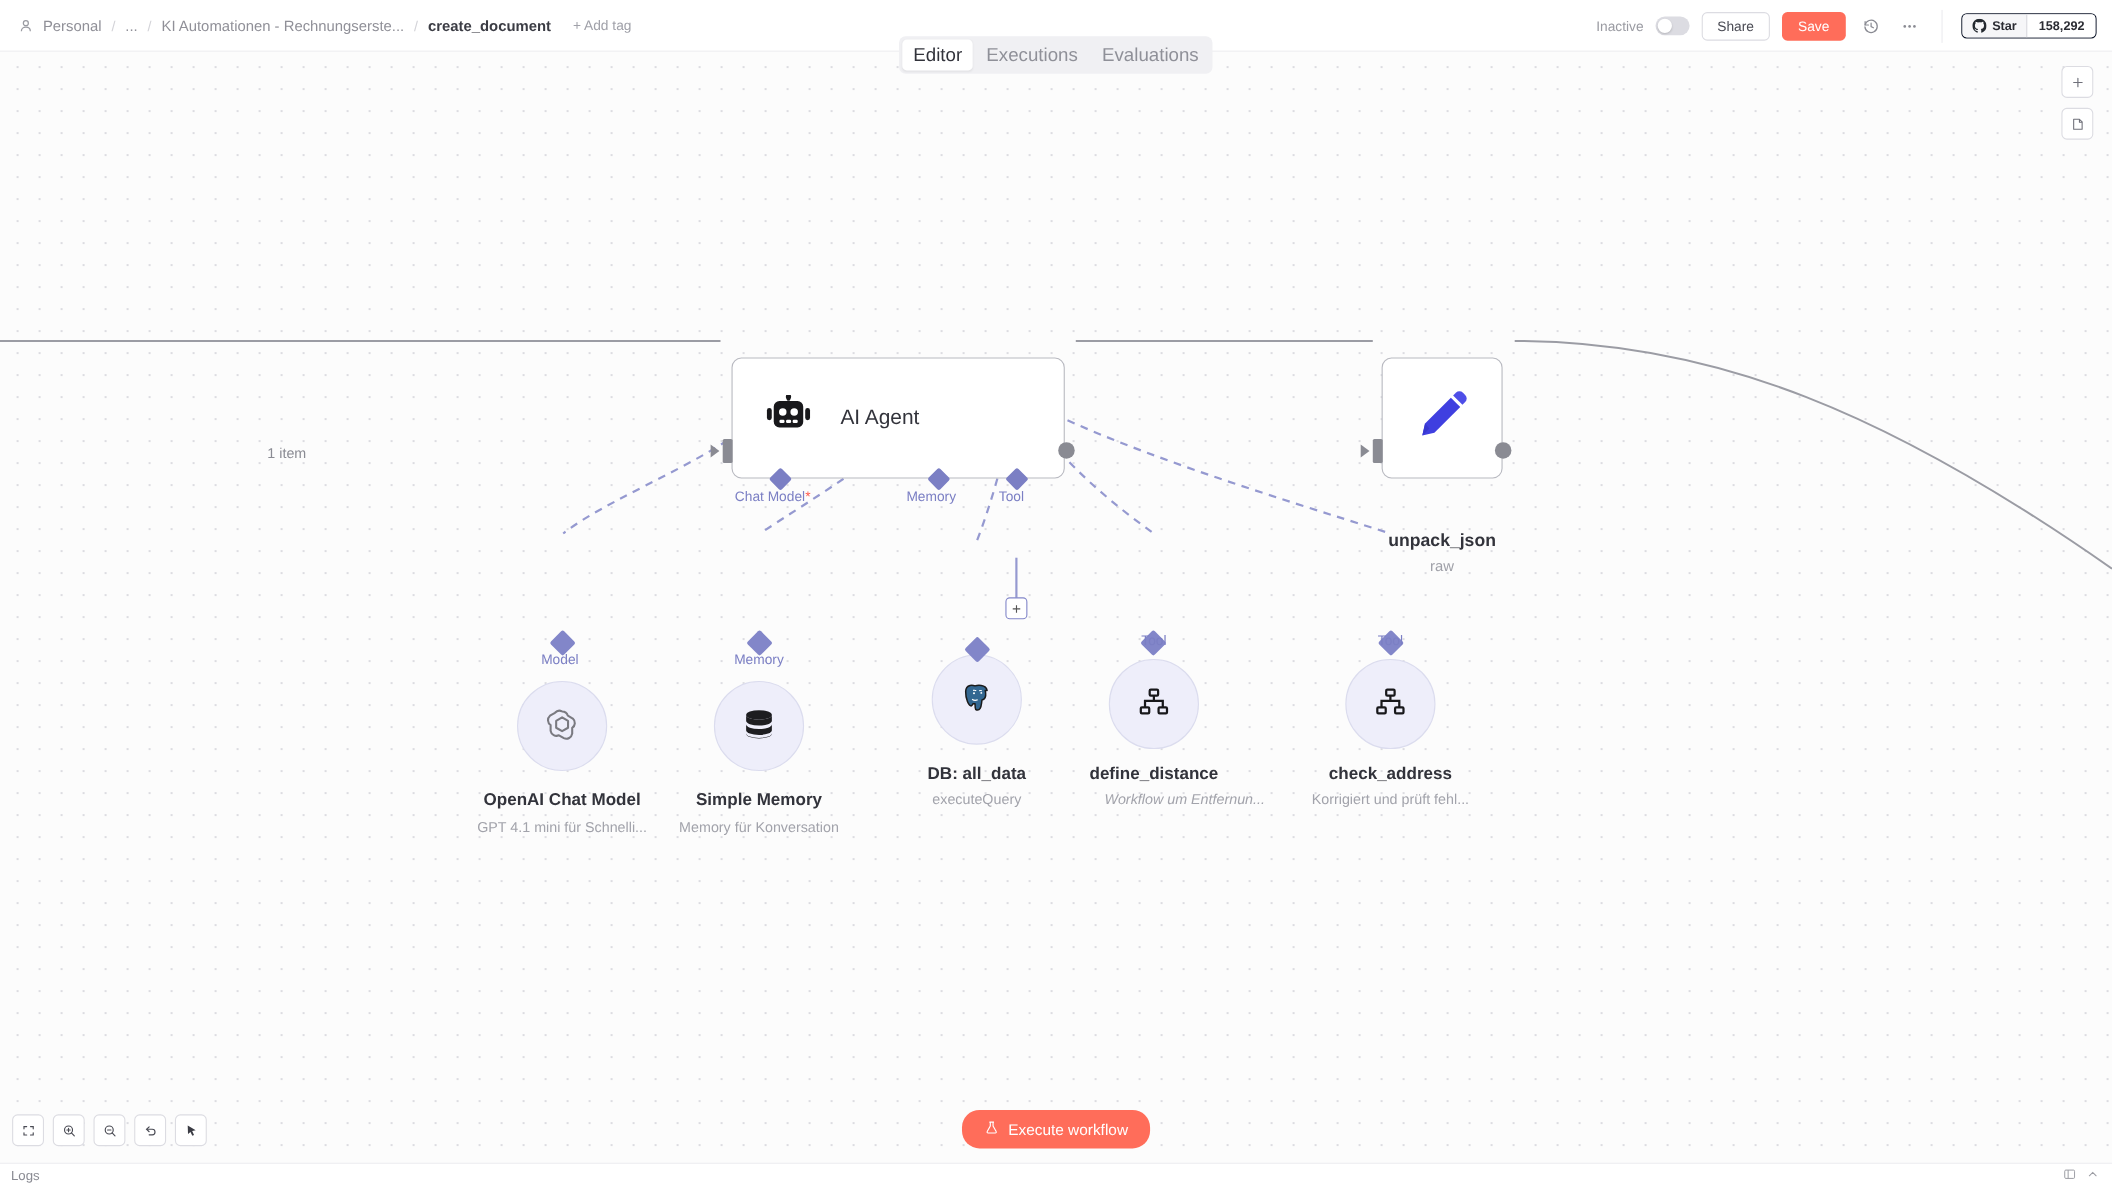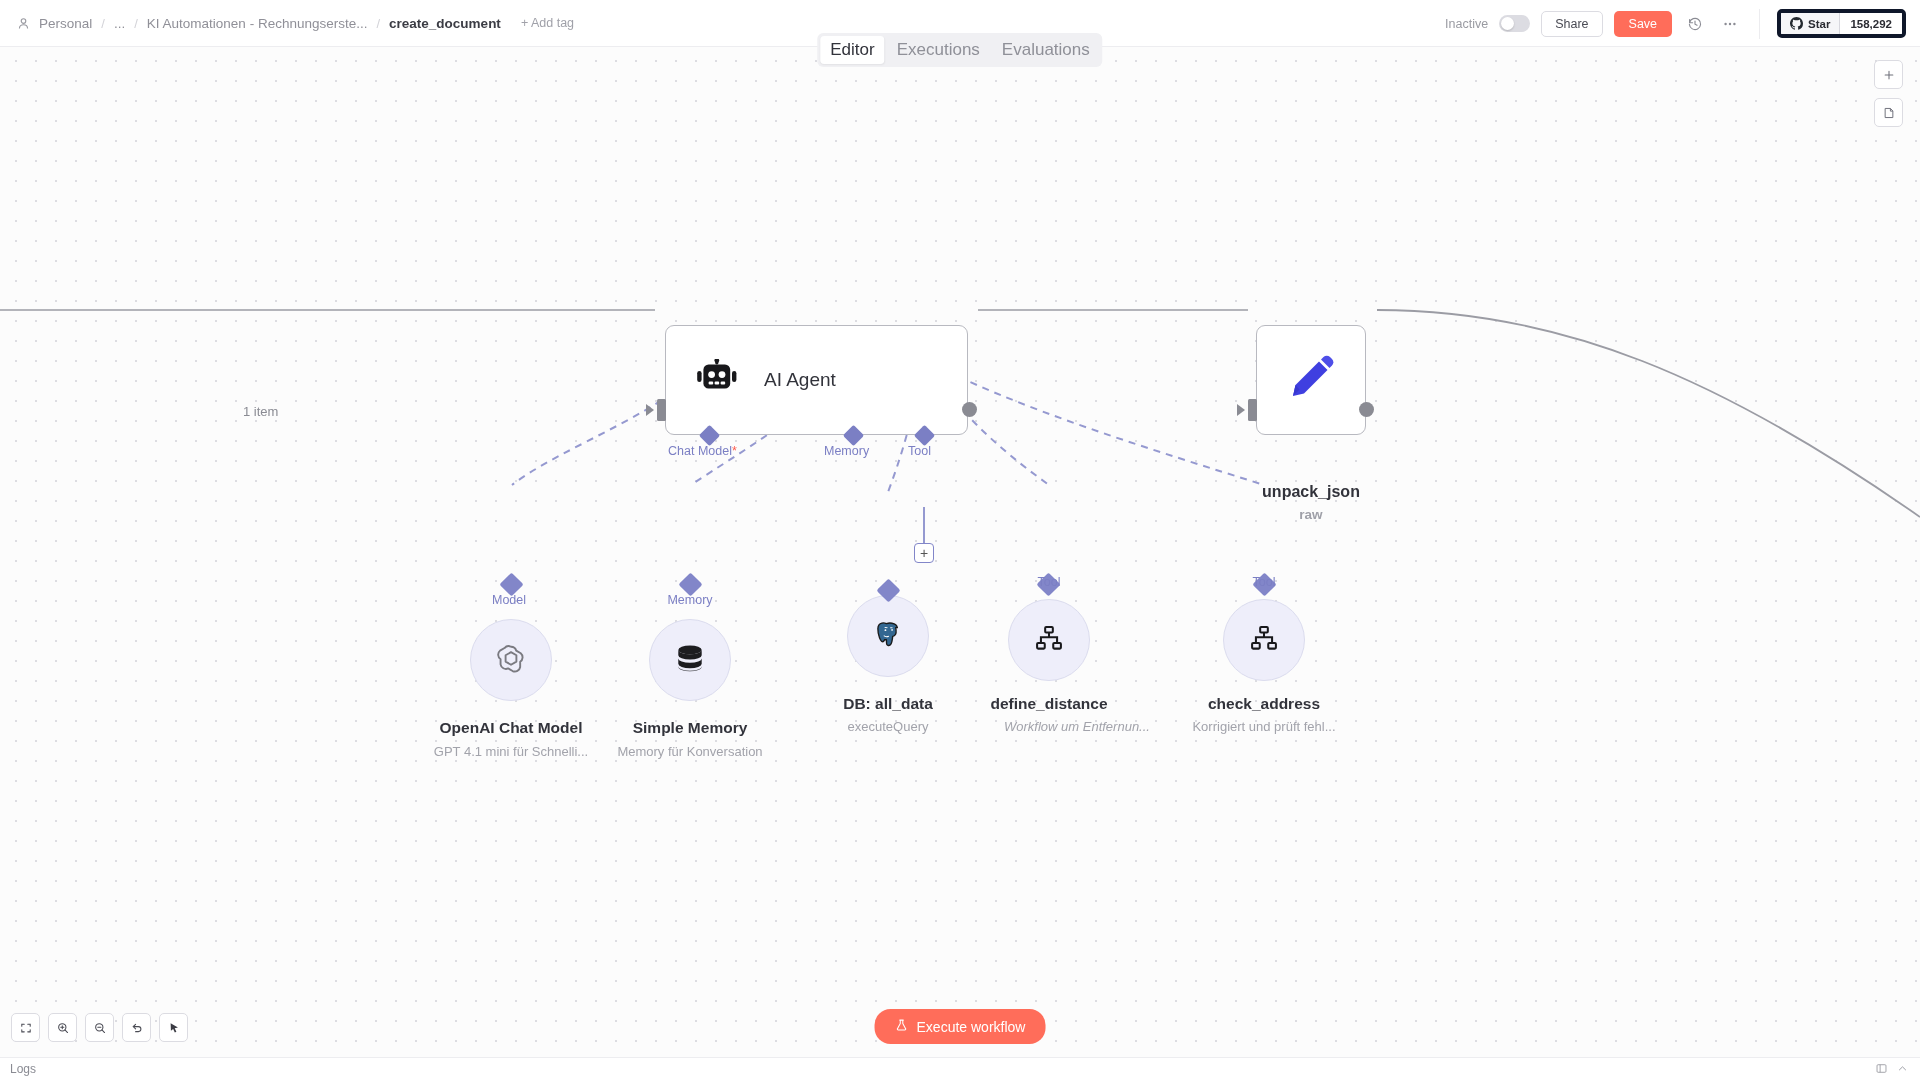--- a/index.html
+++ b/index.html
@@ -62,21 +62,21 @@
   .btn-save {
     font-size: 12.5px; color: #ffffff; background: #ff6d5a;
     border: none; border-radius: 5px; padding: 6px 15px;
     cursor: pointer; font-weight: 500;
   }
   .icon-btn {
     width: 24px; height: 24px; display: flex; align-items: center;
     justify-content: center; cursor: pointer; color: #8a8b93;
   }
   .topdivider { width: 1px; height: 30px; background: #ececef; margin: 0 6px; }
-  .star-group { display: flex; align-items: stretch; border: 4px solid #0f172a; border-radius: 5px; overflow: hidden; }
+  .star-group { display: flex; align-items: stretch; border: 1px solid #0f172a; border-radius: 5px; overflow: hidden; }
   .star-left {
     display: flex; align-items: center; gap: 5px; background: #f6f6f8;
     padding: 4px 9px; font-size: 11.5px; color: #2b2c33; font-weight: 600;
     cursor: pointer;
   }
   .star-count {
     background: #ffffff; padding: 4px 10px; font-size: 11.5px;
     color: #2b2c33; font-weight: 600; border-left: 1px solid #d8d8de;
     display: flex; align-items: center;
   }
@@ -103,21 +103,21 @@
   .node-set   { left: 1256px; top: 278px; width: 110px; height: 110px;
                 justify-content: center; }
   .node-title { font-size: 19px; color: #32333b; }
 
   .node-label {
     position: absolute; text-align: center; z-index: 6;
     font-size: 16px; font-weight: 700; color: #32333b; white-space: nowrap;
   }
   .node-sub {
     position: absolute; text-align: center; z-index: 6;
-    font-size: 13.5px; color: #9fa0a8; white-space: nowrap; font-weight: bold;
+    font-size: 13.5px; color: #9fa0a8; white-space: nowrap;
   }
 
   
   .port-in {
     position: absolute; width: 9px; height: 22px; background: #8a8b93;
     border-radius: 1.5px; z-index: 7;
   }
   .port-in::after {
     content: ""; position: absolute; left: -11px; top: 5px;
     border-left: 8px solid #8a8b93;

